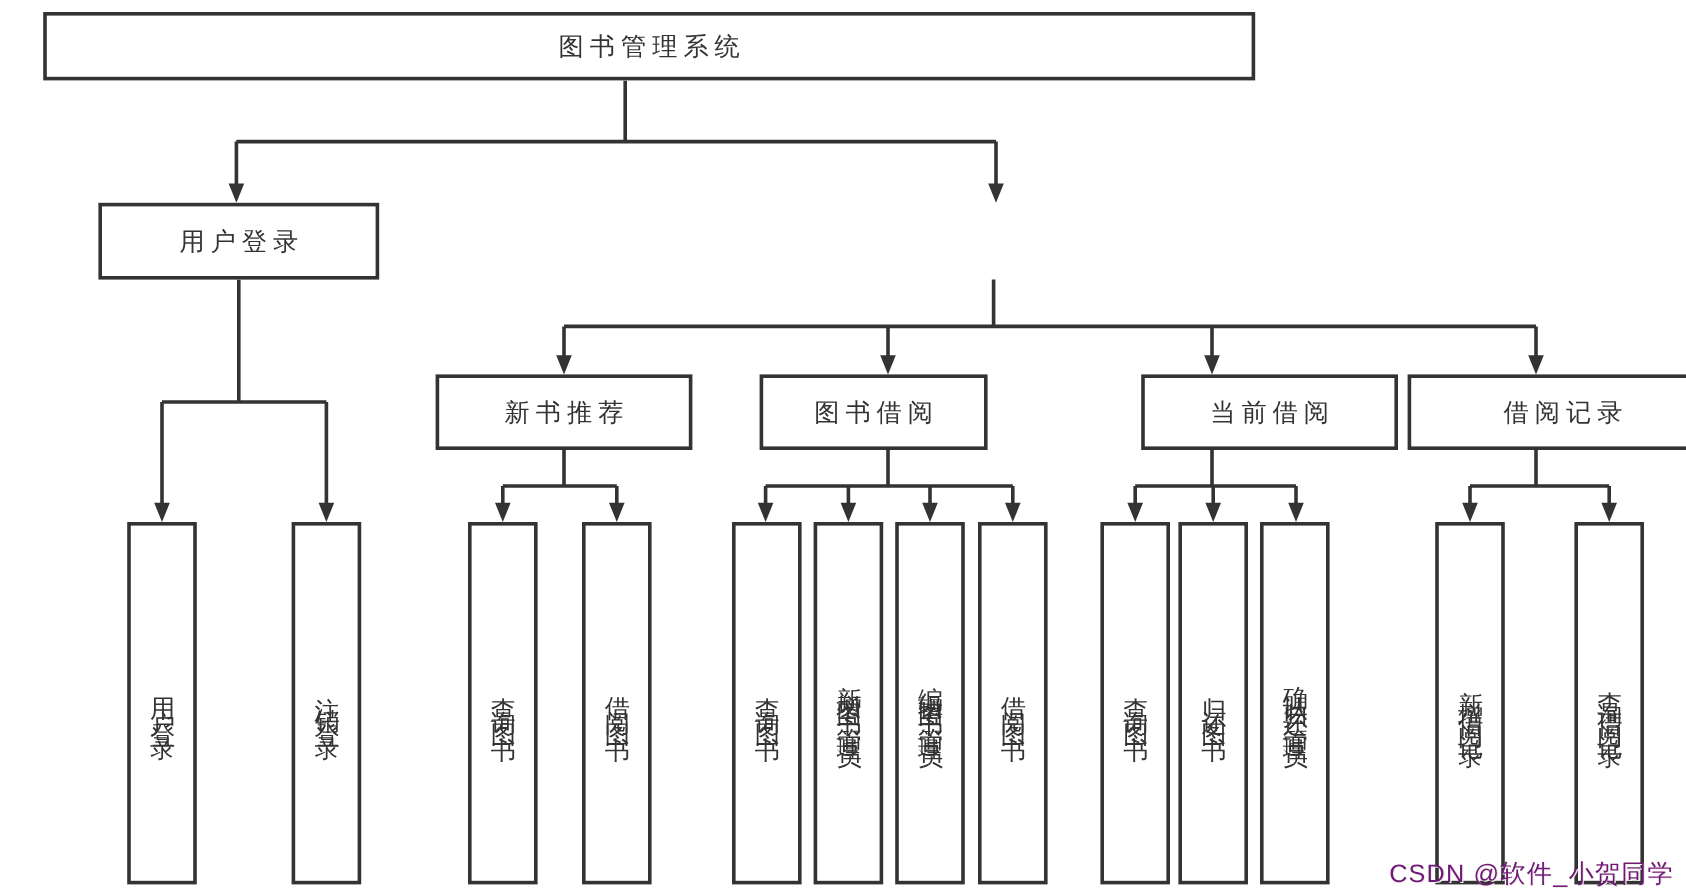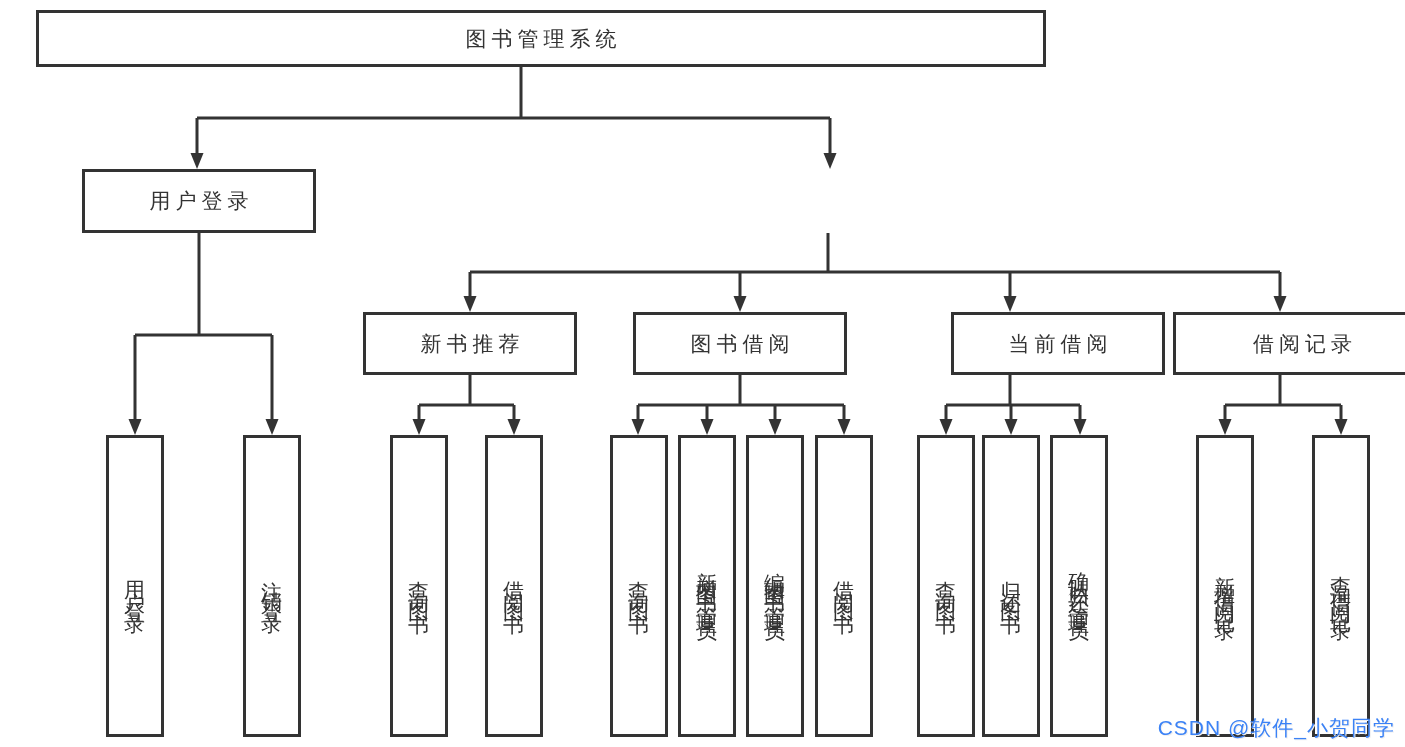--- a/index.html
+++ b/index.html
@@ -50,21 +50,21 @@
     letter-spacing: 11px;
     color: #333333;
     line-height: 1;
   }
   #watermark {
     position: absolute;
     right: 10px;
     top: 714px;
     font-size: 21px;
     letter-spacing: 1px;
-    color: #3b82f6;
+    color: #701a75;
     white-space: nowrap;
     z-index: 5;
     text-shadow: 1px 1px 0 #efefef;
   }
 </style>
 </head>
 <body>
 
 <div id="stage">
 
@@ -122,21 +122,21 @@
     <span class="hlabel">图书管理系统</span>
   </div>
 
   <div class="node" style="left:82px; top:169px; width:234px; height:64px;">
     <span class="hlabel">用户登录</span>
   </div>
 
   <div class="node" style="left:363px; top:312px; width:214px; height:63px;">
     <span class="hlabel">新书推荐</span>
   </div>
-  <div class="node" style="left:633px; top:312px; width:214px; height:63px;">
+  <div class="node" style="left:633px; top:312px; width:190px; height:63px;">
     <span class="hlabel">图书借阅</span>
   </div>
   <div class="node" style="left:903px; top:312px; width:214px; height:63px;margin-left:48px;">
     <span class="hlabel">当前借阅</span>
   </div>
   <div class="node" style="left:1173px; top:312px; width:259px; height:63px;">
     <span class="hlabel">借阅记录</span>
   </div>
 
   <div class="node leaf" style="left:106px;">

